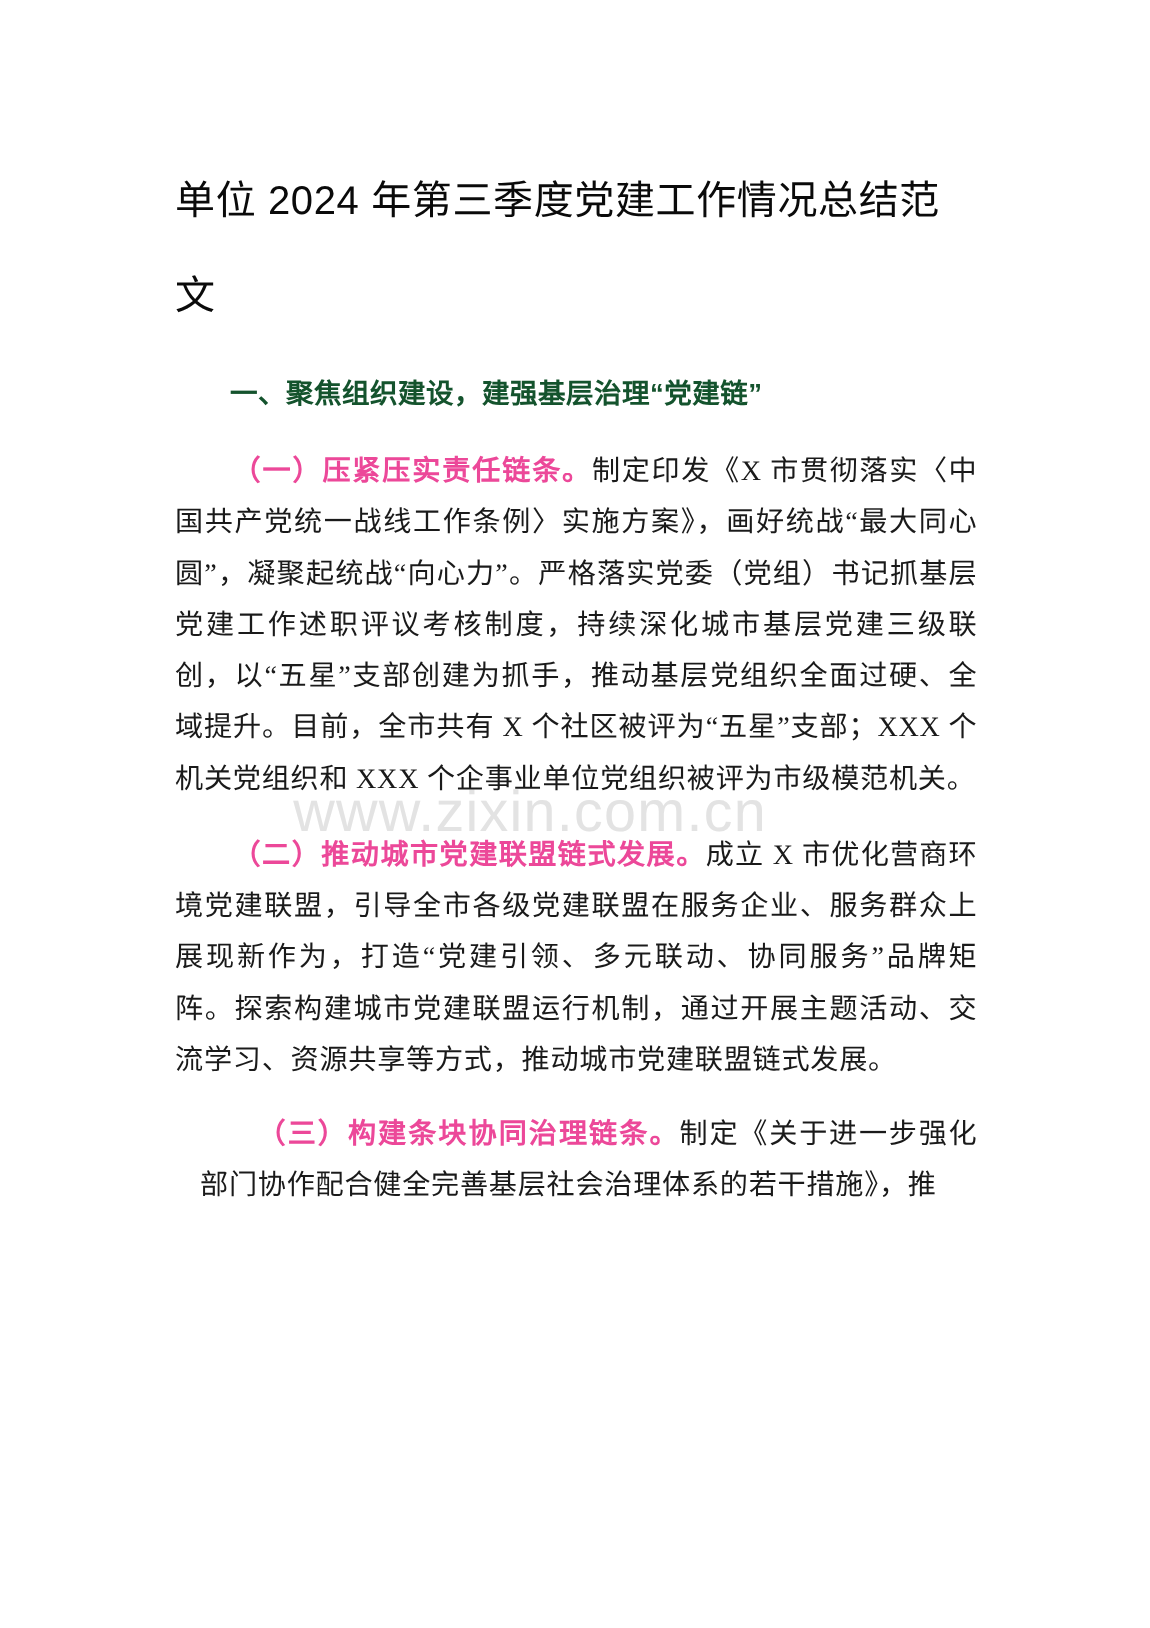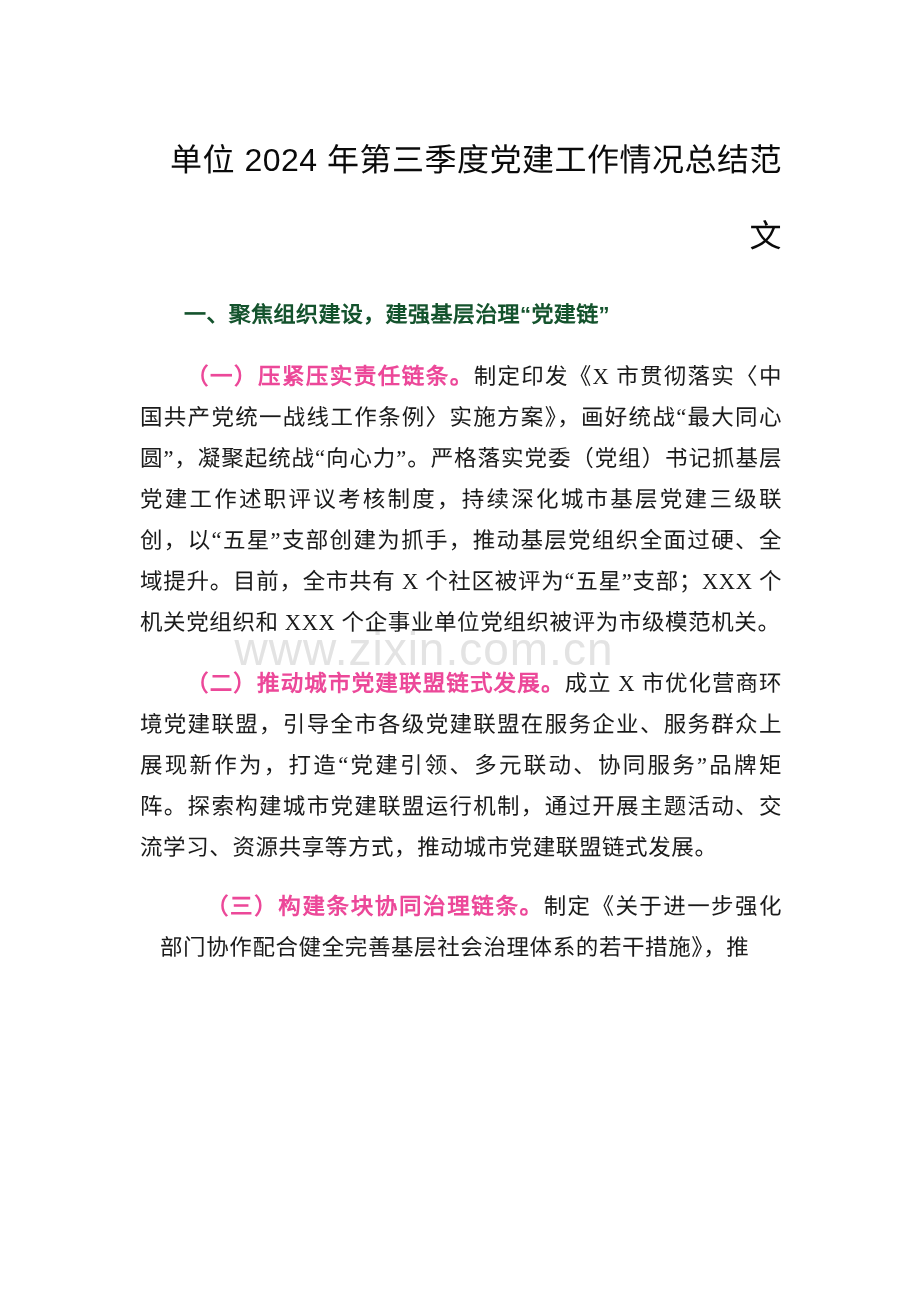--- a/index.html
+++ b/index.html
@@ -55,21 +55,21 @@
   }
 
   
   .doc-title {
     margin: 0;
     padding-top: 122px;
     font-family: "Liberation Sans", "DejaVu Sans", sans-serif;
     font-weight: 400;
     font-size: 32px;
     line-height: 76px;
-    text-align: right;
+    text-align: left;
     letter-spacing: 0.5px;
     color: #0a0a0a;
   }
 
   
   .section-heading {
     margin: 0;
     padding-top: 20px;
     font-family: "Liberation Sans", "DejaVu Sans", sans-serif;
     font-weight: 700;

